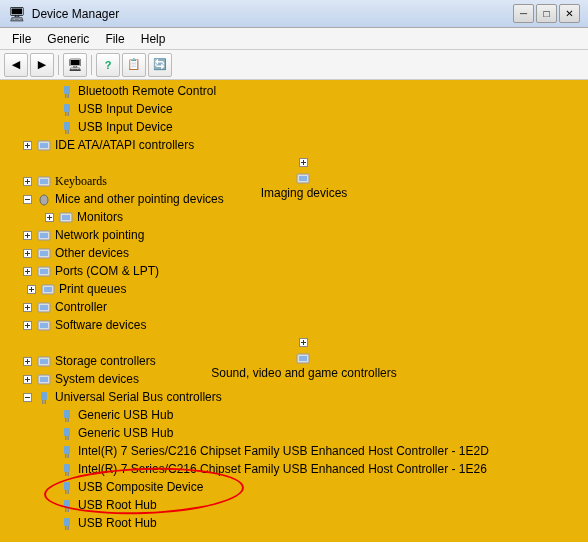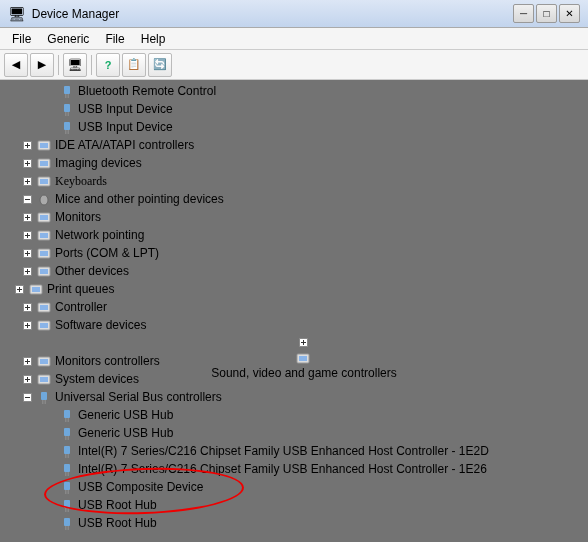--- a/index.html
+++ b/index.html
@@ -80,21 +80,21 @@
       justify-content: center;
       font-size: 11px;
     }
     .toolbar-separator {
       width: 1px;
       height: 20px;
       background: #bbb;
       margin: 0 2px;
     }
     .content {
-      background: #737373;
+      background: #eab308;
       height: calc(542px - 80px);
       overflow-y: auto;
       padding: 2px 0;
     }
     .tree-item {
       display: flex;
       align-items: center;
       height: 18px;
       padding-left: 4px;
       cursor: pointer;
@@ -216,21 +216,21 @@
           </svg>
         </span>
         <span class="item-icon">
           <svg width="16" height="16">
             <rect x="2" y="4" width="12" height="9" fill="#ddd" stroke="#999" rx="1"></rect>
             <rect x="4" y="6" width="8" height="5" fill="#8ab4e8"></rect>
           </svg>
         </span>
         <span class="item-label" style="font-size: 12px;">IDE ATA/ATAPI controllers</span>
       </div>
-      <div class="tree-item" style="padding-left: 20px;">
+      <div class="tree-item" style="padding-left: 20px; flex-direction: column;">
         <span class="expand-btn">
           <svg width="9" height="9" style="margin-right: 2px;">
             <rect x="0.5" y="0.5" width="8" height="8" fill="white" stroke="#888"></rect>
             <line x1="2" y1="4.5" x2="7" y2="4.5" stroke="#333" stroke-width="1"></line>
             <line x1="4.5" y1="2" x2="4.5" y2="7" stroke="#333" stroke-width="1"></line>
           </svg>
         </span>
         <span class="item-icon">
           <svg width="16" height="16">
             <rect x="2" y="4" width="12" height="9" fill="#ddd" stroke="#999" rx="1"></rect>
@@ -262,21 +262,21 @@
             <line x1="2" y1="4.5" x2="7" y2="4.5" stroke="#333" stroke-width="1"></line>
           </svg>
         </span>
         <span class="item-icon">
           <svg width="16" height="16">
             <ellipse cx="8" cy="9" rx="4" ry="5" fill="#aaa" stroke="#666"></ellipse>
           </svg>
         </span>
         <span class="item-label" style="font-size: 12px;">Mice and other pointing devices</span>
       </div>
-      <div class="tree-item" style="padding-left: 20px;">
+      <div class="tree-item" style="padding-left: 20px; margin-left: 22px;">
         <span class="expand-btn">
           <svg width="9" height="9" style="margin-right: 2px;">
             <rect x="0.5" y="0.5" width="8" height="8" fill="white" stroke="#888"></rect>
             <line x1="2" y1="4.5" x2="7" y2="4.5" stroke="#333" stroke-width="1"></line>
             <line x1="4.5" y1="2" x2="4.5" y2="7" stroke="#333" stroke-width="1"></line>
           </svg>
         </span>
         <span class="item-icon">
           <svg width="16" height="16">
             <rect x="2" y="4" width="12" height="9" fill="#ddd" stroke="#999" rx="1"></rect>
@@ -308,39 +308,39 @@
             <line x1="2" y1="4.5" x2="7" y2="4.5" stroke="#333" stroke-width="1"></line>
             <line x1="4.5" y1="2" x2="4.5" y2="7" stroke="#333" stroke-width="1"></line>
           </svg>
         </span>
         <span class="item-icon">
           <svg width="16" height="16">
             <rect x="2" y="4" width="12" height="9" fill="#ddd" stroke="#999" rx="1"></rect>
             <rect x="4" y="6" width="8" height="5" fill="#8ab4e8"></rect>
           </svg>
         </span>
+        <span class="item-label" style="font-size: 12px;">Other devices</span>
+      </div>
+      <div class="tree-item" style="padding-left: 20px;">
+        <span class="expand-btn">
+          <svg width="9" height="9" style="margin-right: 2px;">
+            <rect x="0.5" y="0.5" width="8" height="8" fill="white" stroke="#888"></rect>
+            <line x1="2" y1="4.5" x2="7" y2="4.5" stroke="#333" stroke-width="1"></line>
+            <line x1="4.5" y1="2" x2="4.5" y2="7" stroke="#333" stroke-width="1"></line>
+          </svg>
+        </span>
+        <span class="item-icon">
+          <svg width="16" height="16">
+            <rect x="2" y="4" width="12" height="9" fill="#ddd" stroke="#999" rx="1"></rect>
+            <rect x="4" y="6" width="8" height="5" fill="#8ab4e8"></rect>
+          </svg>
+        </span>
         <span class="item-label" style="font-size: 12px;">Ports (COM &amp; LPT)</span>
       </div>
-      <div class="tree-item" style="padding-left: 20px;">
-        <span class="expand-btn">
-          <svg width="9" height="9" style="margin-right: 2px;">
-            <rect x="0.5" y="0.5" width="8" height="8" fill="white" stroke="#888"></rect>
-            <line x1="2" y1="4.5" x2="7" y2="4.5" stroke="#333" stroke-width="1"></line>
-            <line x1="4.5" y1="2" x2="4.5" y2="7" stroke="#333" stroke-width="1"></line>
-          </svg>
-        </span>
-        <span class="item-icon">
-          <svg width="16" height="16">
-            <rect x="2" y="4" width="12" height="9" fill="#ddd" stroke="#999" rx="1"></rect>
-            <rect x="4" y="6" width="8" height="5" fill="#8ab4e8"></rect>
-          </svg>
-        </span>
-        <span class="item-label" style="font-size: 12px;">Other devices</span>
-      </div>
-      <div class="tree-item" style="padding-left: 12px;">
+      <div class="tree-item" style="padding-left: 24px;">
         <span class="expand-btn">
           <svg width="9" height="9" style="margin-right: 2px;">
             <rect x="0.5" y="0.5" width="8" height="8" fill="white" stroke="#888"></rect>
             <line x1="2" y1="4.5" x2="7" y2="4.5" stroke="#333" stroke-width="1"></line>
             <line x1="4.5" y1="2" x2="4.5" y2="7" stroke="#333" stroke-width="1"></line>
           </svg>
         </span>
         <span class="item-icon">
           <svg width="16" height="16">
             <rect x="2" y="4" width="12" height="9" fill="#ddd" stroke="#999" rx="1"></rect>
@@ -404,21 +404,21 @@
             <line x1="2" y1="4.5" x2="7" y2="4.5" stroke="#333" stroke-width="1"></line>
             <line x1="4.5" y1="2" x2="4.5" y2="7" stroke="#333" stroke-width="1"></line>
           </svg>
         </span>
         <span class="item-icon">
           <svg width="16" height="16">
             <rect x="2" y="4" width="12" height="9" fill="#ddd" stroke="#999" rx="1"></rect>
             <rect x="4" y="6" width="8" height="5" fill="#8ab4e8"></rect>
           </svg>
         </span>
-        <span class="item-label" style="font-size: 12px;">Monitors controllers</span>
+        <span class="item-label" style="font-size: 12px;">Storage controllers</span>
       </div>
       <div class="tree-item" style="padding-left: 20px;">
         <span class="expand-btn">
           <svg width="9" height="9" style="margin-right: 2px;">
             <rect x="0.5" y="0.5" width="8" height="8" fill="white" stroke="#888"></rect>
             <line x1="2" y1="4.5" x2="7" y2="4.5" stroke="#333" stroke-width="1"></line>
             <line x1="4.5" y1="2" x2="4.5" y2="7" stroke="#333" stroke-width="1"></line>
           </svg>
         </span>
         <span class="item-icon">

